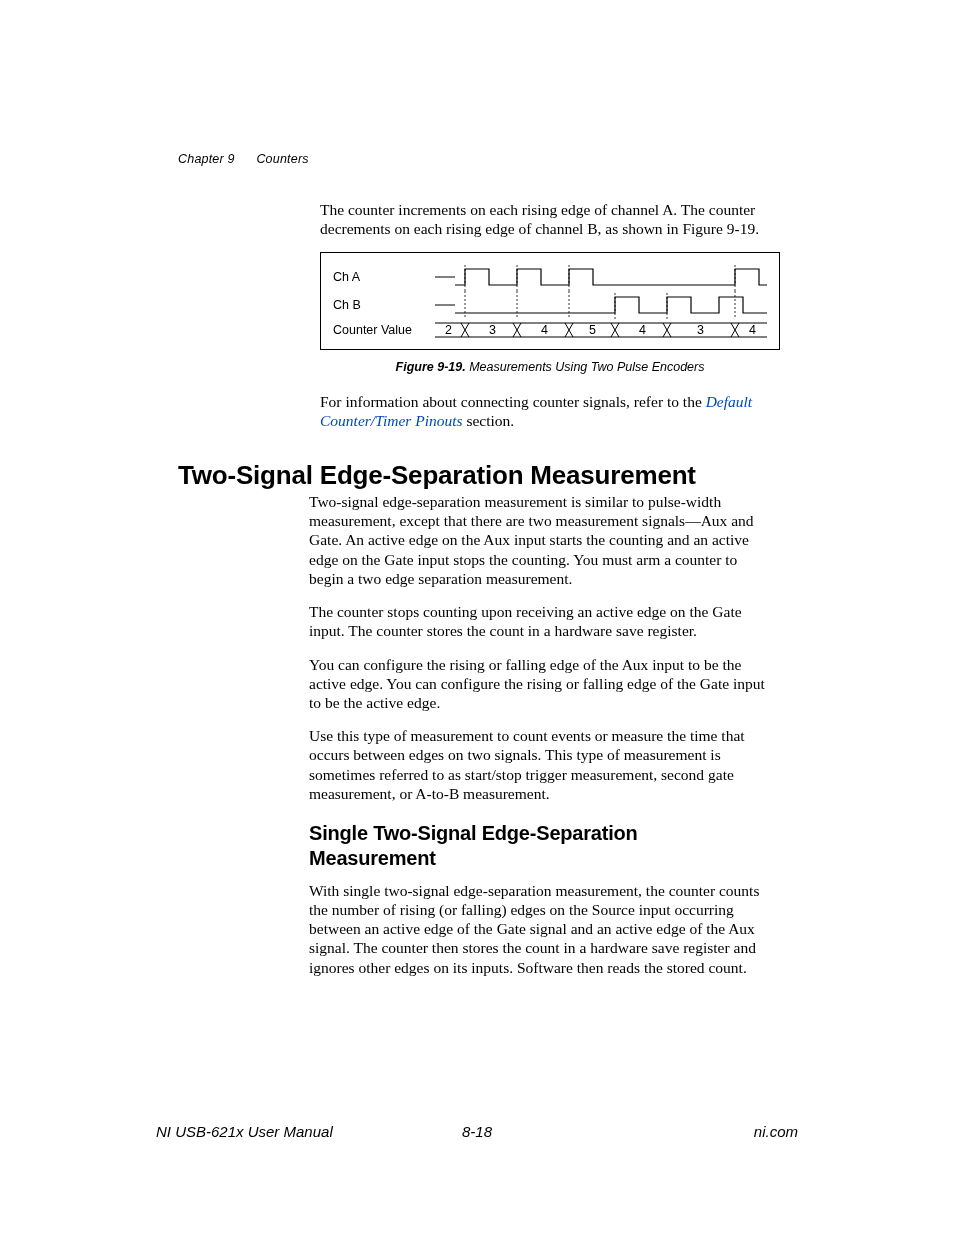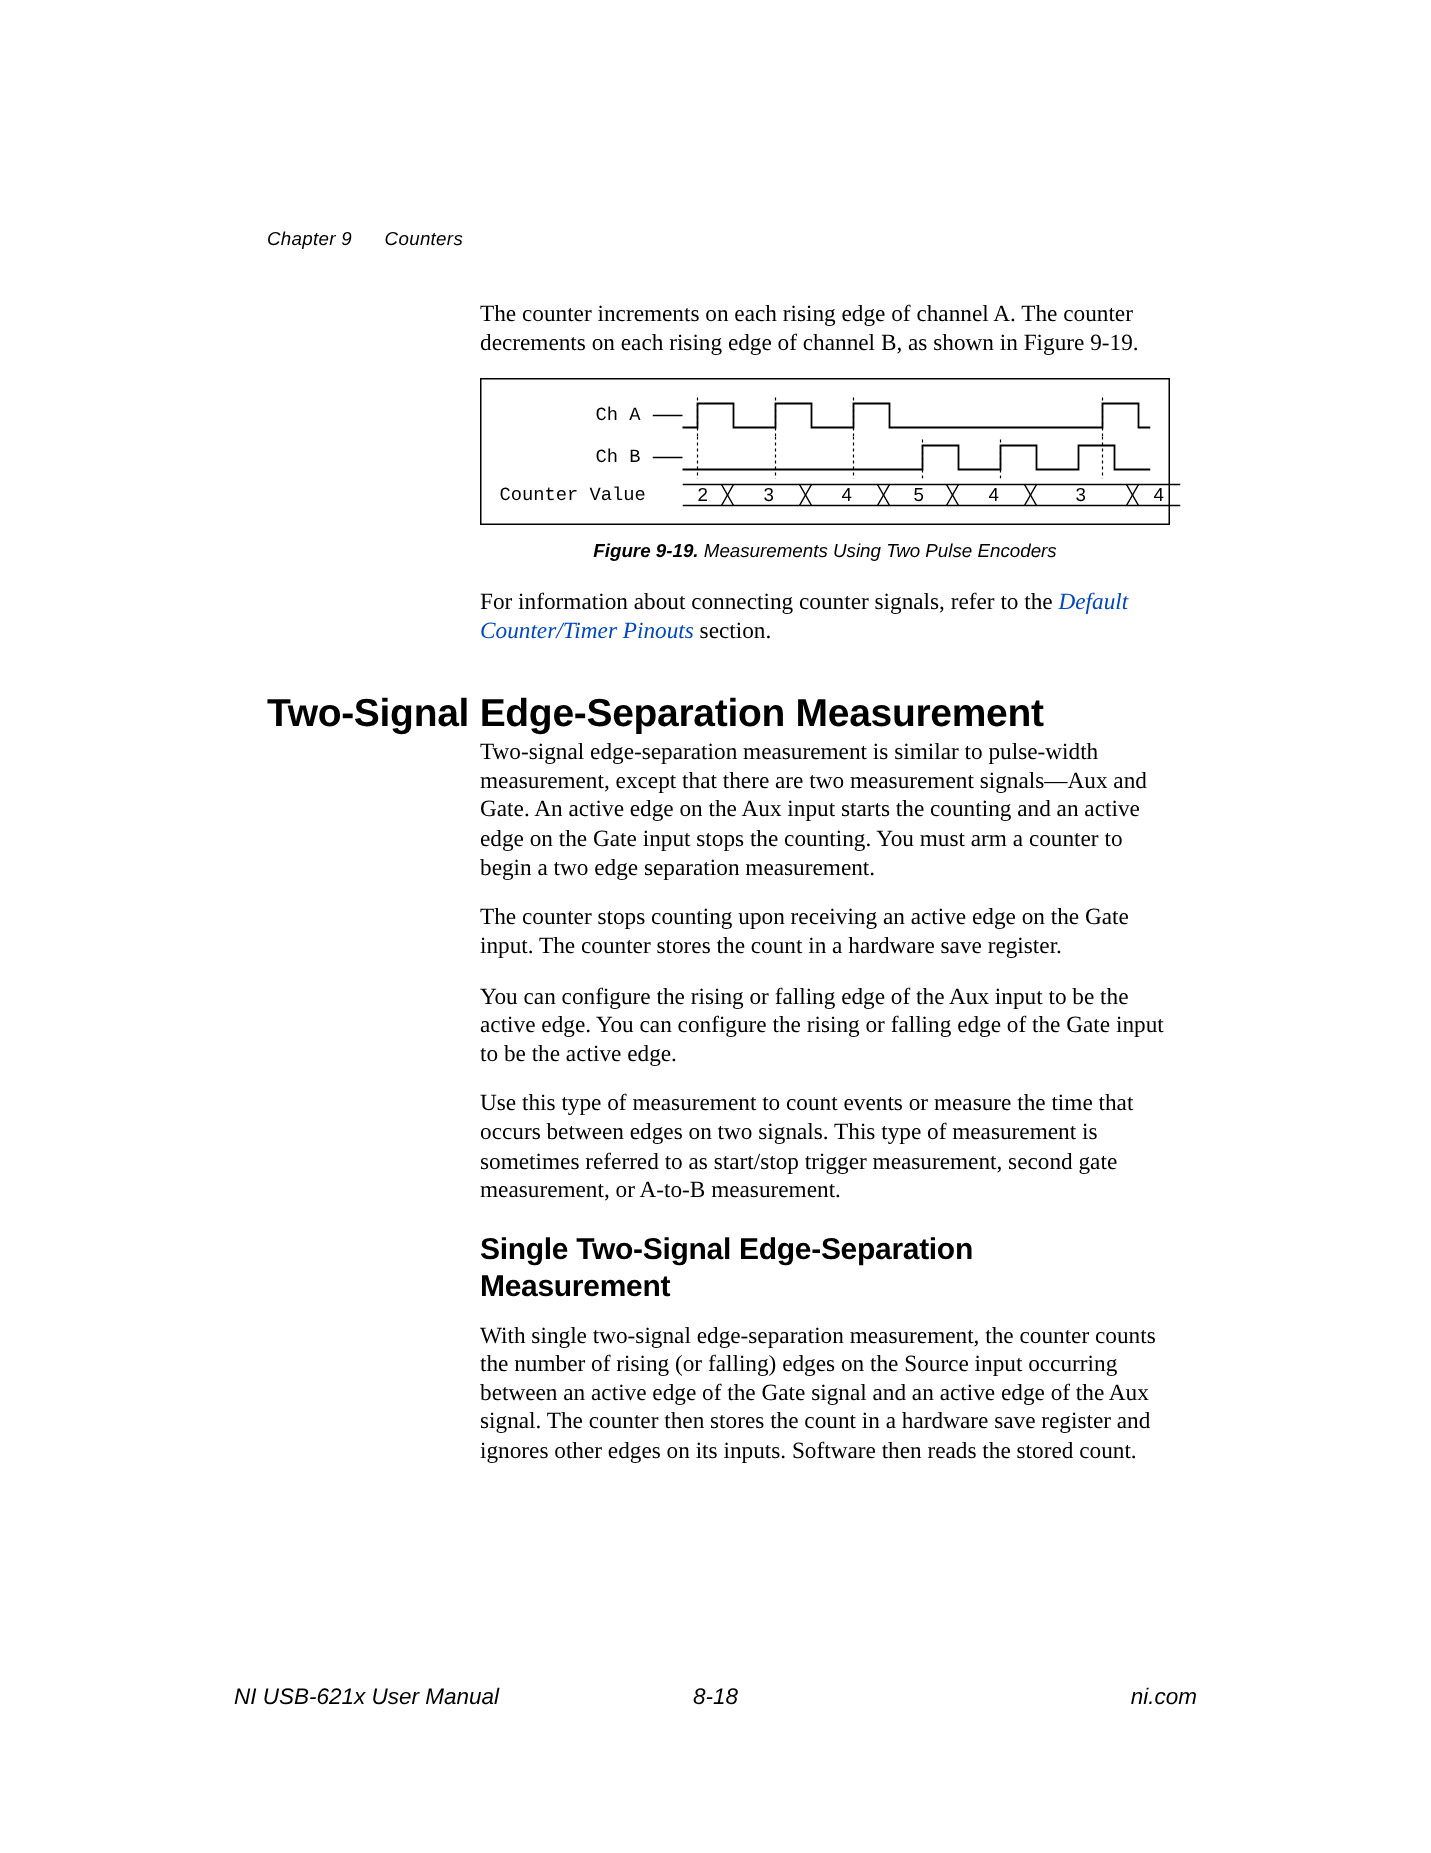--- a/index.html
+++ b/index.html
@@ -44,22 +44,21 @@
     padding: 10px 12px 8px 12px;
     position: relative;
   }
   .fig-row {
     display: flex;
     align-items: center;
     height: 28px;
   }
   .fig-label {
     width: 94px;
-    text-align: right;
-    font-family: Liberation Mono, monospace;
+    font-family: Liberation Sans, sans-serif;
     font-size: 12.5px;
     padding-right: 8px;
     white-space: nowrap;
   }
   .fig-svg-cell {
     flex: 1;
     position: relative;
     height: 28px;
   }
   .fig-svg-cell svg { position: absolute; top: 0; left: 0; }
@@ -91,21 +90,21 @@
     position: absolute;
     left: 178px;
     font-family: Arial, "Helvetica Neue", Helvetica, sans-serif;
     font-weight: bold;
     font-size: 26px;
     letter-spacing: -0.2px;
   }
   #h1a { top: 460px; }
   .body-block-2 {
     position: absolute;
-    left: 320px;
+    left: 309px;
     top: 492px;
     width: 460px;
     font-size: 15.5px;
     line-height: 1.24;
   }
   .body-block-2 p { margin: 0 0 14px 0; }
   .h2 {
     font-family: Arial, "Helvetica Neue", Helvetica, sans-serif;
     font-weight: bold;
     font-size: 20px;
@@ -166,21 +165,21 @@
             <line x1="30" y1="-28" x2="30" y2="50" stroke="#000" stroke-width="0.8" stroke-dasharray="2,2"></line>
             <line x1="82" y1="-28" x2="82" y2="50" stroke="#000" stroke-width="0.8" stroke-dasharray="2,2"></line>
             <line x1="134" y1="-28" x2="134" y2="50" stroke="#000" stroke-width="0.8" stroke-dasharray="2,2"></line>
             <line x1="300" y1="-28" x2="300" y2="50" stroke="#000" stroke-width="0.8" stroke-dasharray="2,2"></line>
             <line x1="180" y1="2" x2="180" y2="50" stroke="#000" stroke-width="0.8" stroke-dasharray="2,2"></line>
             <line x1="232" y1="2" x2="232" y2="50" stroke="#000" stroke-width="0.8" stroke-dasharray="2,2"></line>
           </svg>
         </div>
       </div>
 
-      <div class="fig-row" style="height:22px;gap:20px;">
+      <div class="fig-row" style="height:22px;">
         <div class="fig-label">Counter Value</div>
         <div class="counter-vals">
           <svg width="332" height="22" viewBox="0 0 332 22">
 
             <line x1="0" y1="4" x2="332" y2="4" stroke="#000" stroke-width="1"></line>
             <line x1="0" y1="18" x2="332" y2="18" stroke="#000" stroke-width="1"></line>
 
             <g stroke="#000" stroke-width="1">
               <line x1="26" y1="4" x2="34" y2="18"></line>
                 <line x1="26" y1="18" x2="34" y2="4"></line>

